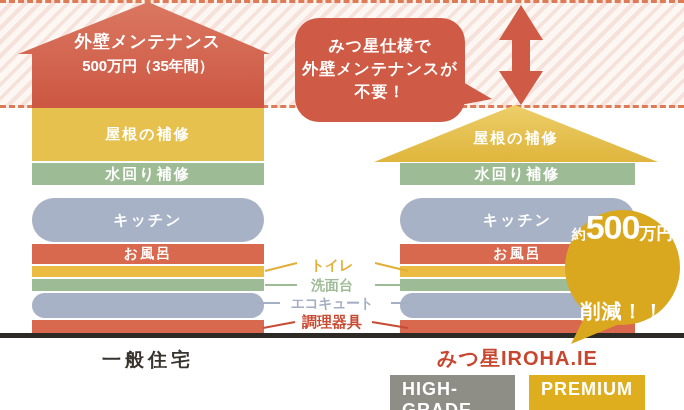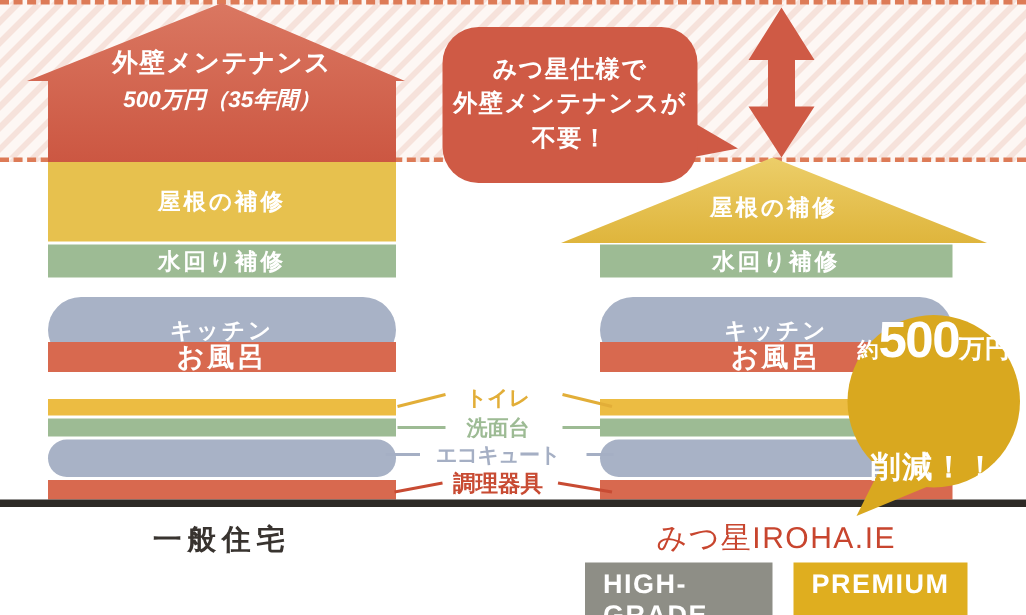--- a/index.html
+++ b/index.html
@@ -14,37 +14,37 @@
     border-top:3px dashed #dd7b57;border-bottom:3px dashed #dd7b57;z-index:0;
   }
   
   .roof-left{
     position:absolute;left:18px;top:2px;width:252px;height:106px;z-index:1;
     background:linear-gradient(180deg,#da7761,#cc5742);
     clip-path:polygon(130px 0,252px 52px,246px 52px,246px 106px,14px 106px,14px 52px,0 52px);
   }
   .roof-left-text{position:absolute;left:14px;width:232px;top:28px;text-align:center;color:#fff;font-weight:bold;}
   .roof-left-text .l1{font-size:17px;letter-spacing:1px;}
-  .roof-left-text .l2{font-size:15px;margin-top:4px;font-style:italic;}
+  .roof-left-text .l2{font-size:15px;margin-top:4px;}
   
   .roof-right{
     position:absolute;left:374px;top:105px;width:284px;height:57px;z-index:1;
     background:linear-gradient(180deg,#ecce69,#dfb53c);
     clip-path:polygon(141px 0,284px 57px,0 57px);
   }
   .roof-right-text{position:absolute;left:0;width:284px;top:24px;text-align:center;color:#fff;font-weight:bold;font-size:15px;letter-spacing:2px;}
   
   .layer{position:absolute;display:flex;align-items:center;justify-content:center;
          color:#fff;font-weight:bold;font-size:15px;letter-spacing:2px;z-index:1;box-sizing:border-box;}
   .Lh{left:32px;width:232px;}
   .Rh{left:400px;width:235px;}
   .t1{top:108px;height:53px;}
   .t2{top:163px;height:22px;}
   .t3{top:198px;height:44px;}
-  .t4{top:228px;height:20px;font-size:18px;}
+  .t4{top:244px;height:20px;font-size:14px;}
   .t5{top:266px;height:11px;}
   .t6{top:279px;height:12px;}
   .t7{top:293px;height:25px;}
   .t8{top:320px;height:13px;}
   .c-yellow{background:#e7c14e;}
   .c-yellow2{background:#ecbc42;}
   .c-green{background:#9dbb94;}
   .c-blue{background:#a8b2c6;border-radius:22px;}
   .c-red{background:#d8694f;}
   
@@ -52,21 +52,21 @@
   .mid-toire{top:257px;font-size:14px;color:#e2ae38;}
   .mid-senmendai{top:277px;font-size:14px;color:#9dbb94;}
   .mid-ecocute{top:295px;font-size:14px;color:#a5afc4;letter-spacing:-0.5px;}
   .mid-chouri{top:313px;font-size:15px;color:#c84b33;}
   
   .baseline{position:absolute;left:0;top:333px;width:684px;height:5px;background:#2d2a26;z-index:1;}
   
   .caption-general{position:absolute;left:32px;width:232px;top:347px;text-align:center;
                    font-size:19px;font-weight:bold;color:#38332f;letter-spacing:4px;z-index:1;}
   .caption-mitsuboshi{position:absolute;left:390px;width:255px;top:345px;text-align:center;
-                   font-size:20px;font-weight:normal;color:#c8452e;letter-spacing:1px;z-index:7;}
+                   font-size:20px;font-weight:bold;color:#c8452e;letter-spacing:1px;z-index:7;}
   .badge-row{position:absolute;left:390px;width:255px;top:375px;display:flex;justify-content:center;gap:14px;z-index:7;}
   .badge{color:#fff;font-weight:bold;font-size:18px;letter-spacing:1px;padding:4px 12px;}
   .badge-hg{background:#8e8e86;}
   .badge-pr{background:#dfae1f;}
   
   .overlay{position:absolute;left:0;top:0;z-index:4;pointer-events:none;}
   
   .callout-top{
     position:absolute;left:295px;top:18px;width:170px;height:104px;border-radius:24px;
     background:#cf5a45;z-index:5;display:flex;flex-direction:column;align-items:center;justify-content:center;

